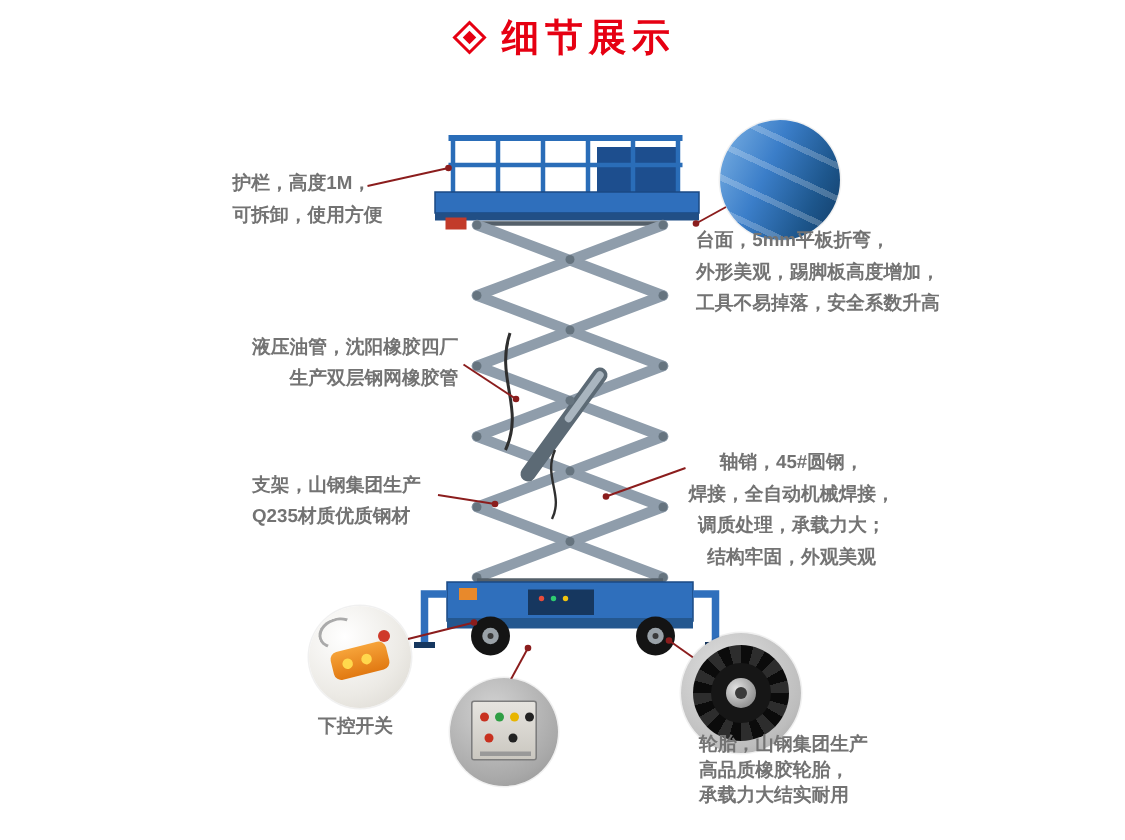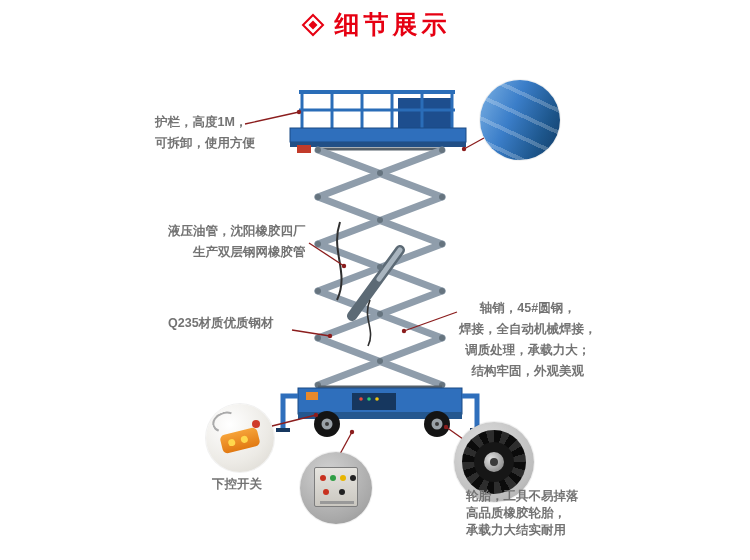--- a/index.html
+++ b/index.html
@@ -201,44 +201,50 @@
       <polygon points="13,8.5 17.5,13 13,17.5 8.5,13" fill="#e60012"></polygon>
     </svg>
     <span class="title-text">细节展示</span>
   </div>
 
   <div class="callout co-guardrail">
     <div>护栏，高度1M，</div>
     <div>可拆卸，使用方便</div>
   </div>
 
+  <div class="callout co-platform">
+    <div>台面，5mm平板折弯，</div>
+    <div>外形美观，踢脚板高度增加，</div>
+    <div>工具不易掉落，安全系数升高</div>
+  </div>
 
   <div class="callout co-hydraulic">
     <div>液压油管，沈阳橡胶四厂</div>
     <div>生产双层钢网橡胶管</div>
   </div>
 
   <div class="callout co-frame">
+    <div>支架，山钢集团生产</div>
     <div>Q235材质优质钢材</div>
   </div>
 
   <div class="callout co-pin">
     <div>轴销，45#圆钢，</div>
     <div>焊接，全自动机械焊接，</div>
     <div>调质处理，承载力大；</div>
     <div>结构牢固，外观美观</div>
   </div>
 
   <div class="callout co-control">
     <div>下控开关</div>
   </div>
 
 
   <div class="callout co-tire tight">
-    <div>轮胎，工具不易掉落</div>
+    <div>轮胎，山钢集团生产</div>
     <div>高品质橡胶轮胎，</div>
     <div>承载力大结实耐用</div>
   </div>
 
   <div class="circle circle-platform"></div>
 
   <div class="circle circle-remote">
     <div class="remote-cable"></div>
     <div class="remote-body">
       <div class="rb rb1"></div>

